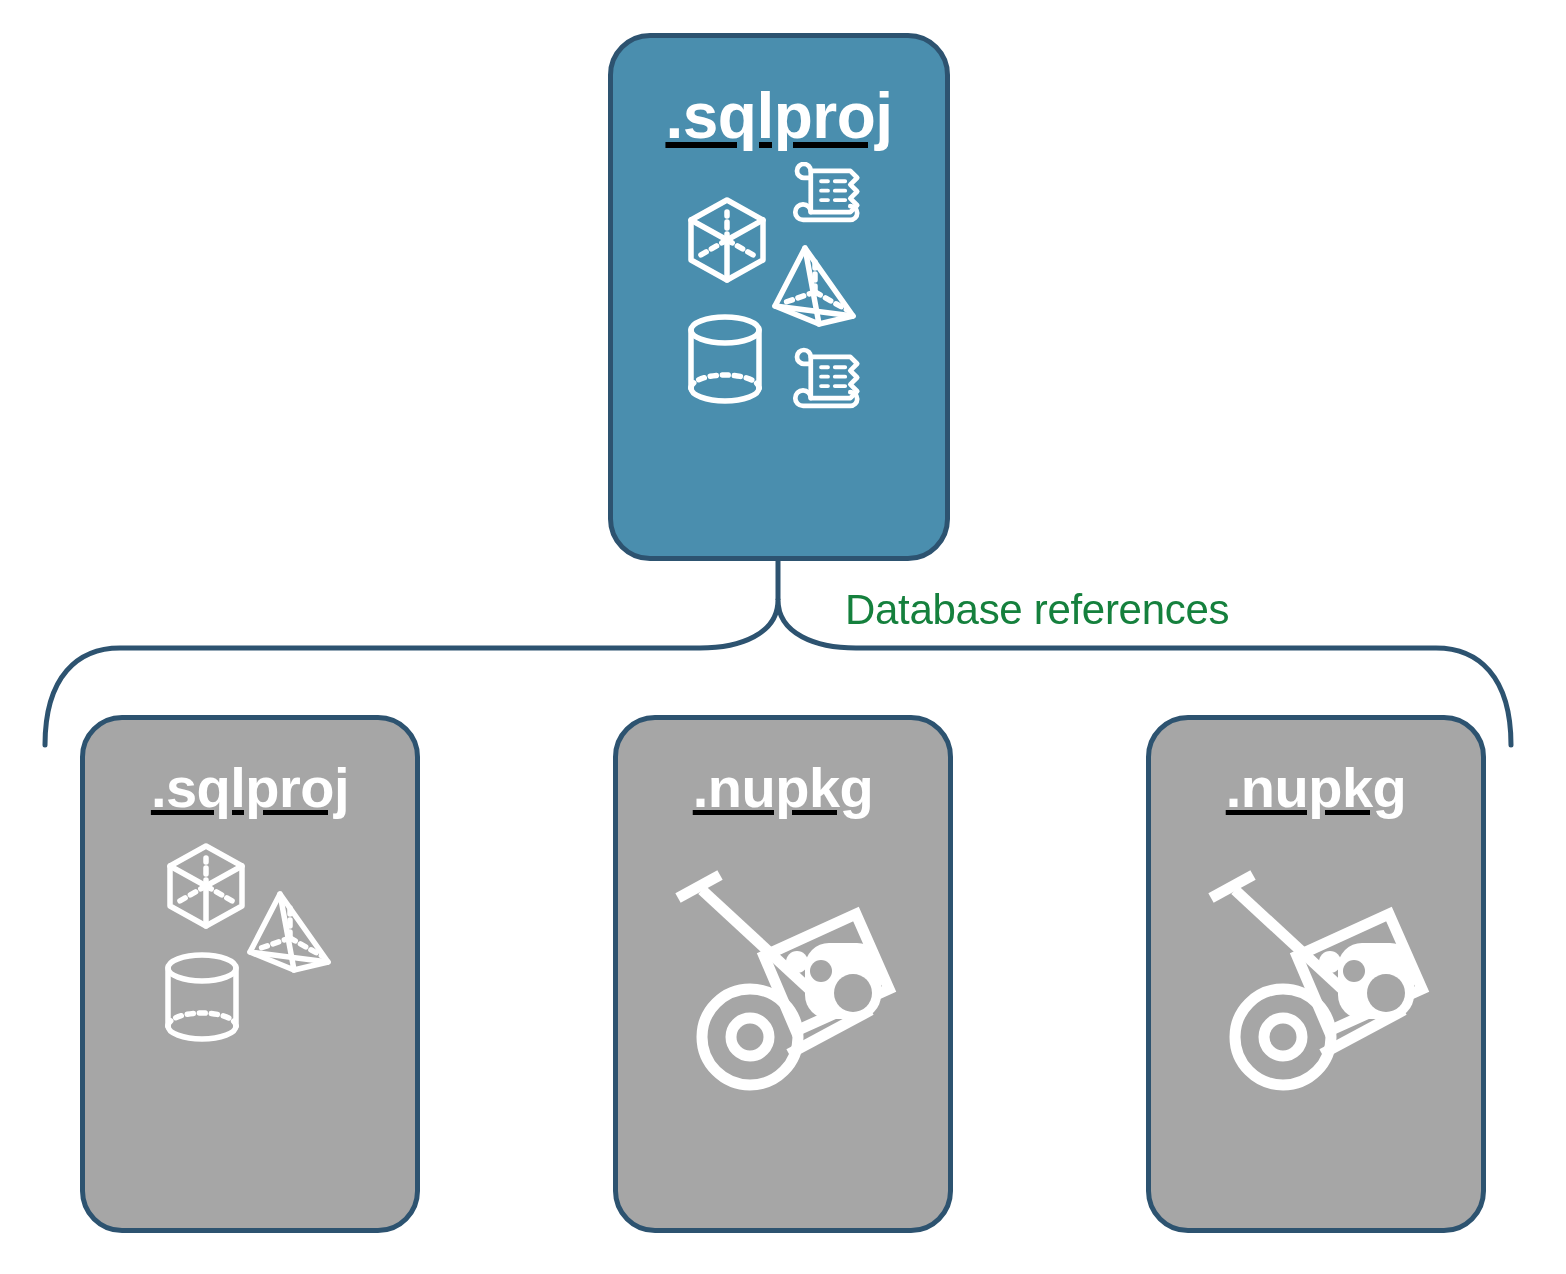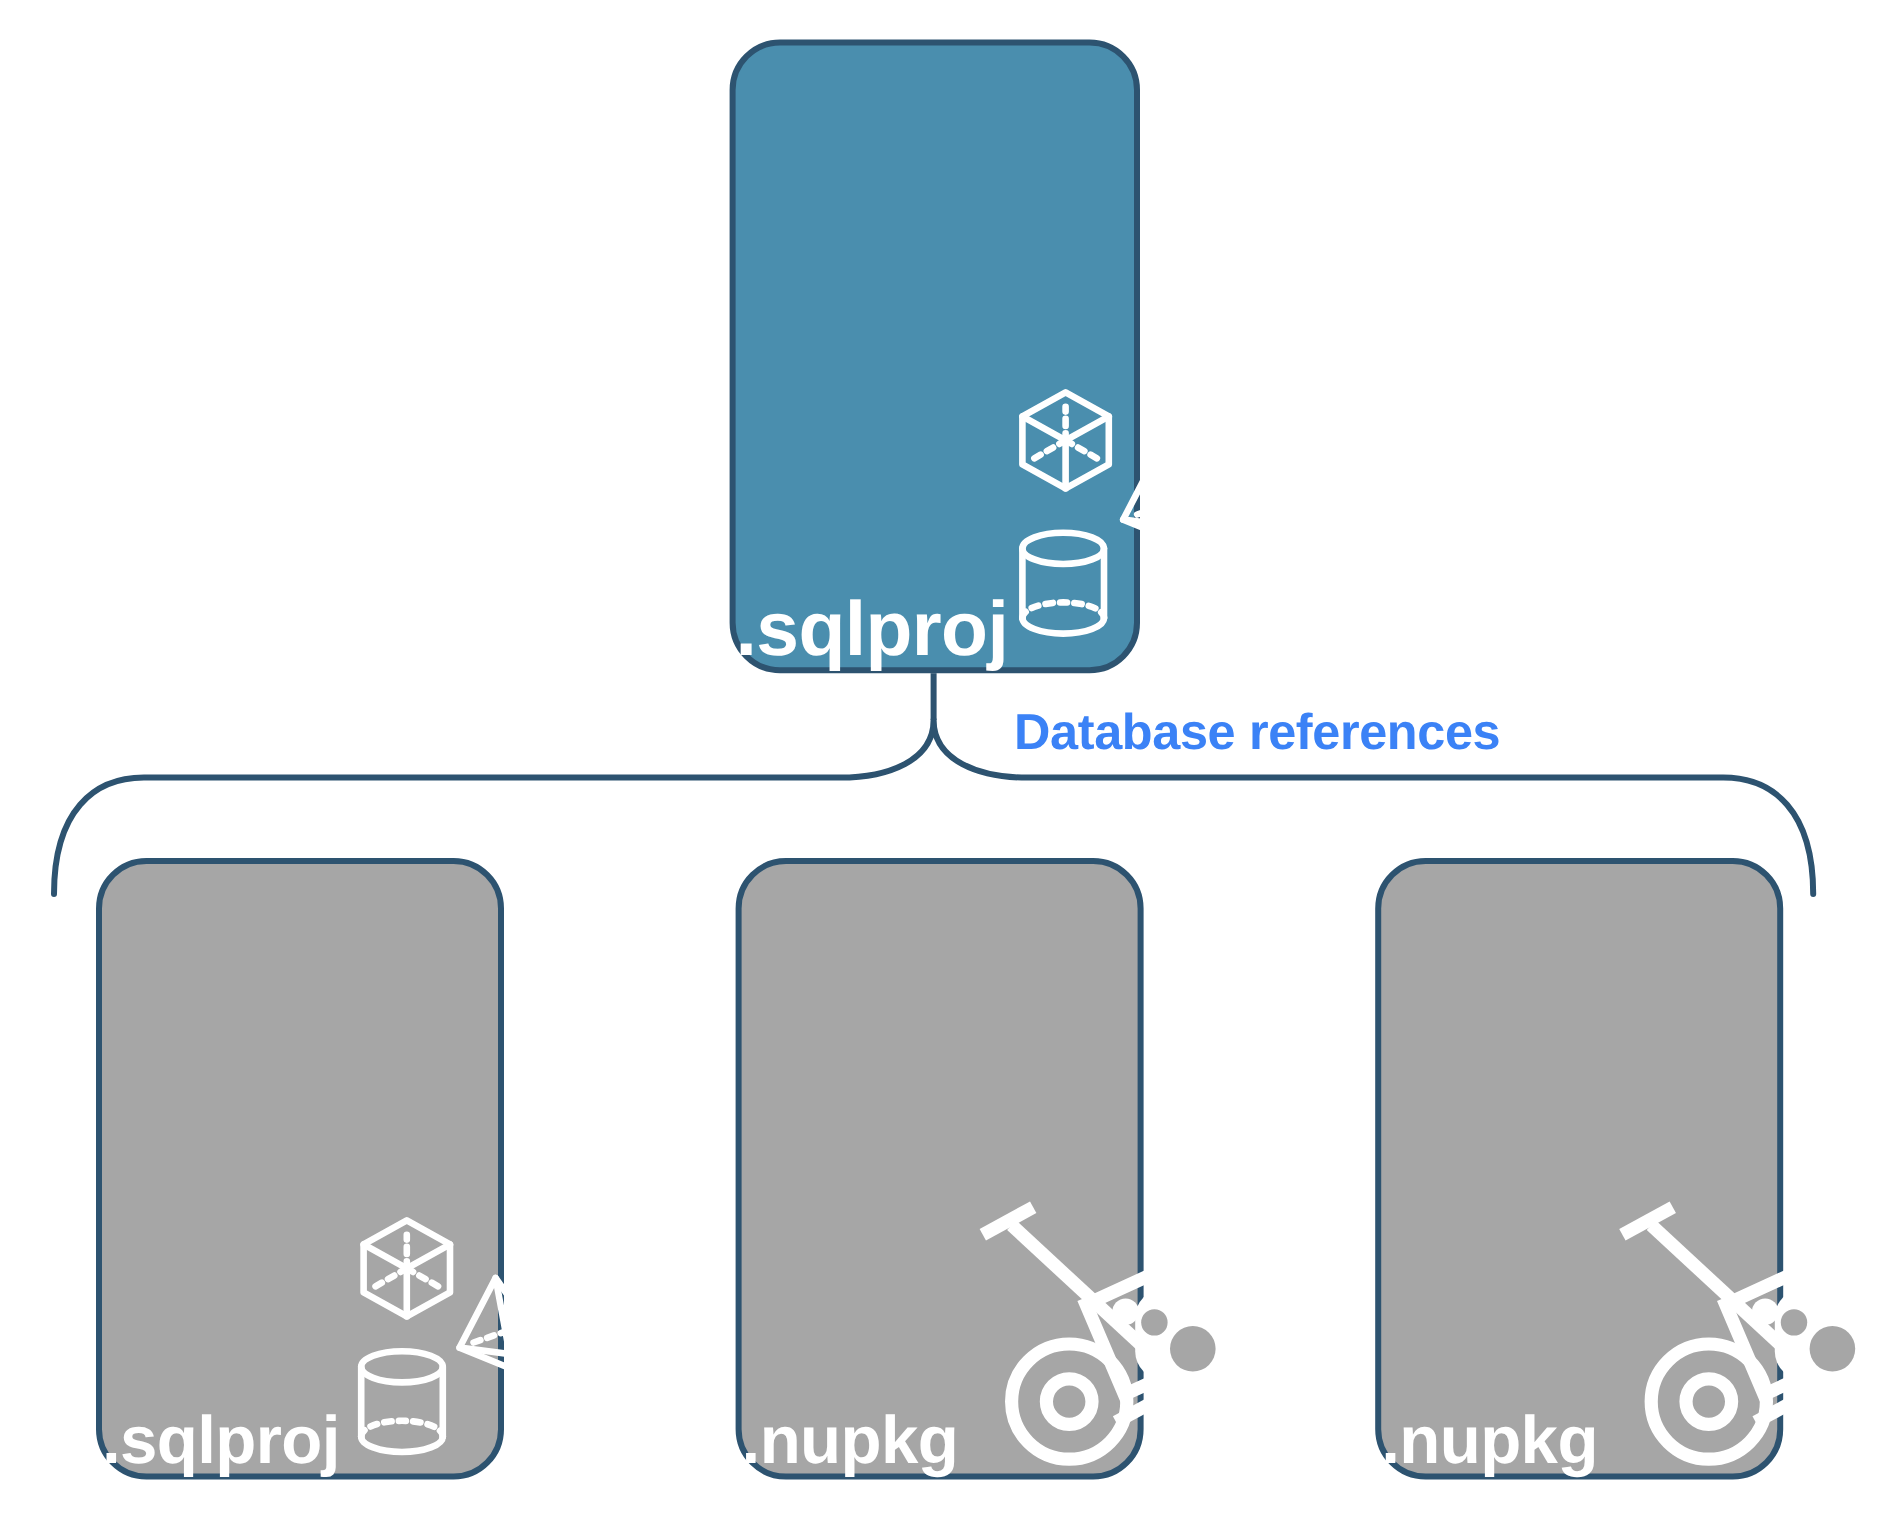--- a/index.html
+++ b/index.html
@@ -17,22 +17,23 @@
     height: 1274px;
     background: #ffffff;
     overflow: hidden;
   }
   .node {
     position: absolute;
     box-sizing: border-box;
     border: 5px solid #2d5370;
     border-radius: 42px;
     display: flex;
-    flex-direction: row;
-    align-items: flex-end;
+    flex-direction: column;
+    align-items: center;
+    text-decoration: underline;
   }
   .node.primary {
     background: #4a8eae;
   }
   .node.secondary {
     background: #a6a6a6;
   }
   .node-title {
     color: #ffffff;
     font-weight: bold;
@@ -75,22 +76,22 @@
     top: 0;
     width: 1566px;
     height: 1274px;
     pointer-events: none;
   }
   .brace-label {
     position: absolute;
     left: 845px;
     top: 586px;
     font-size: 42px;
-    font-weight: bold;
-    color: #3b82f6;
+    font-weight: normal;
+    color: #15803d;
     letter-spacing: -0.3px;
     white-space: nowrap;
     user-select: none;
   }
 </style>
 </head>
 <body>
 
 <div id="canvas">
 

